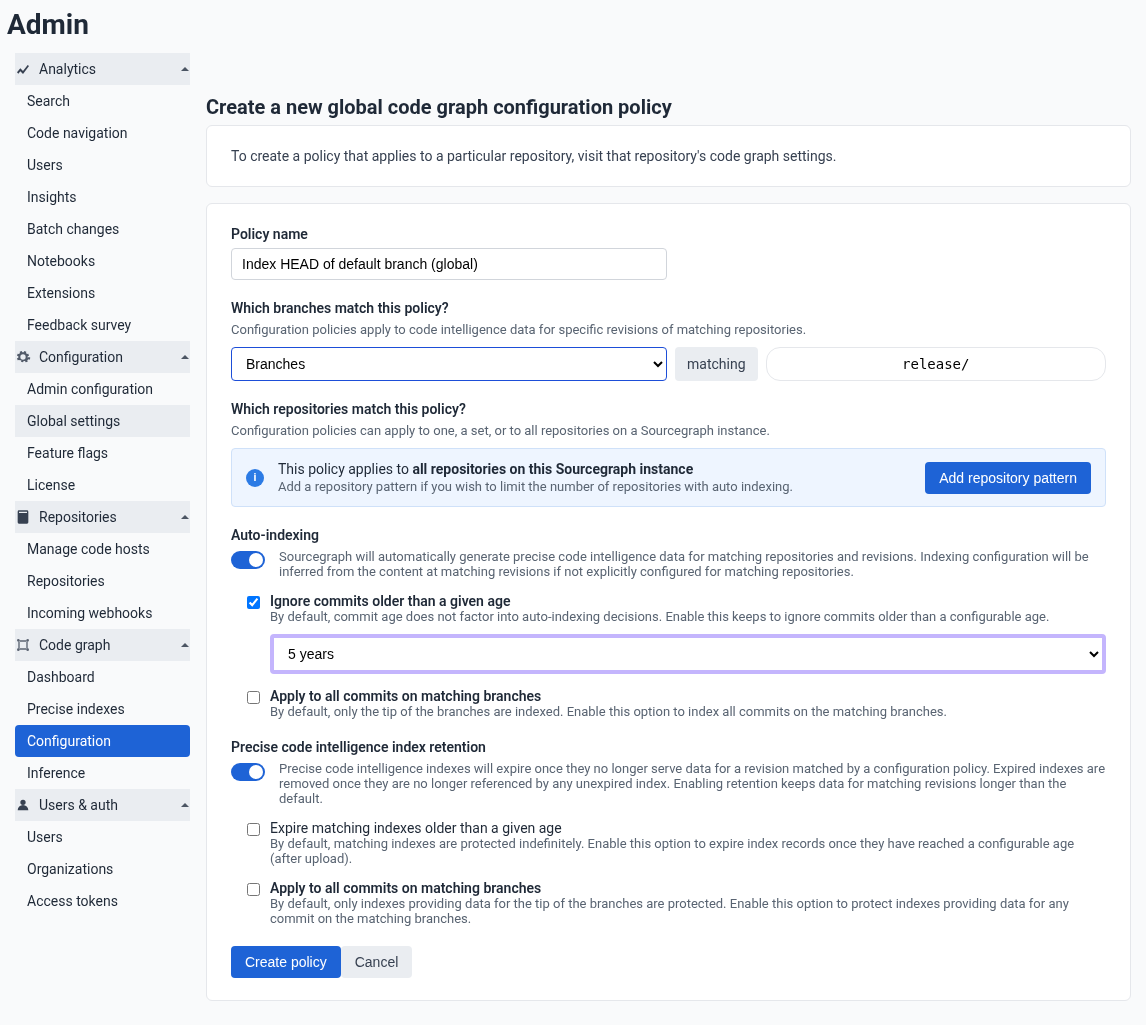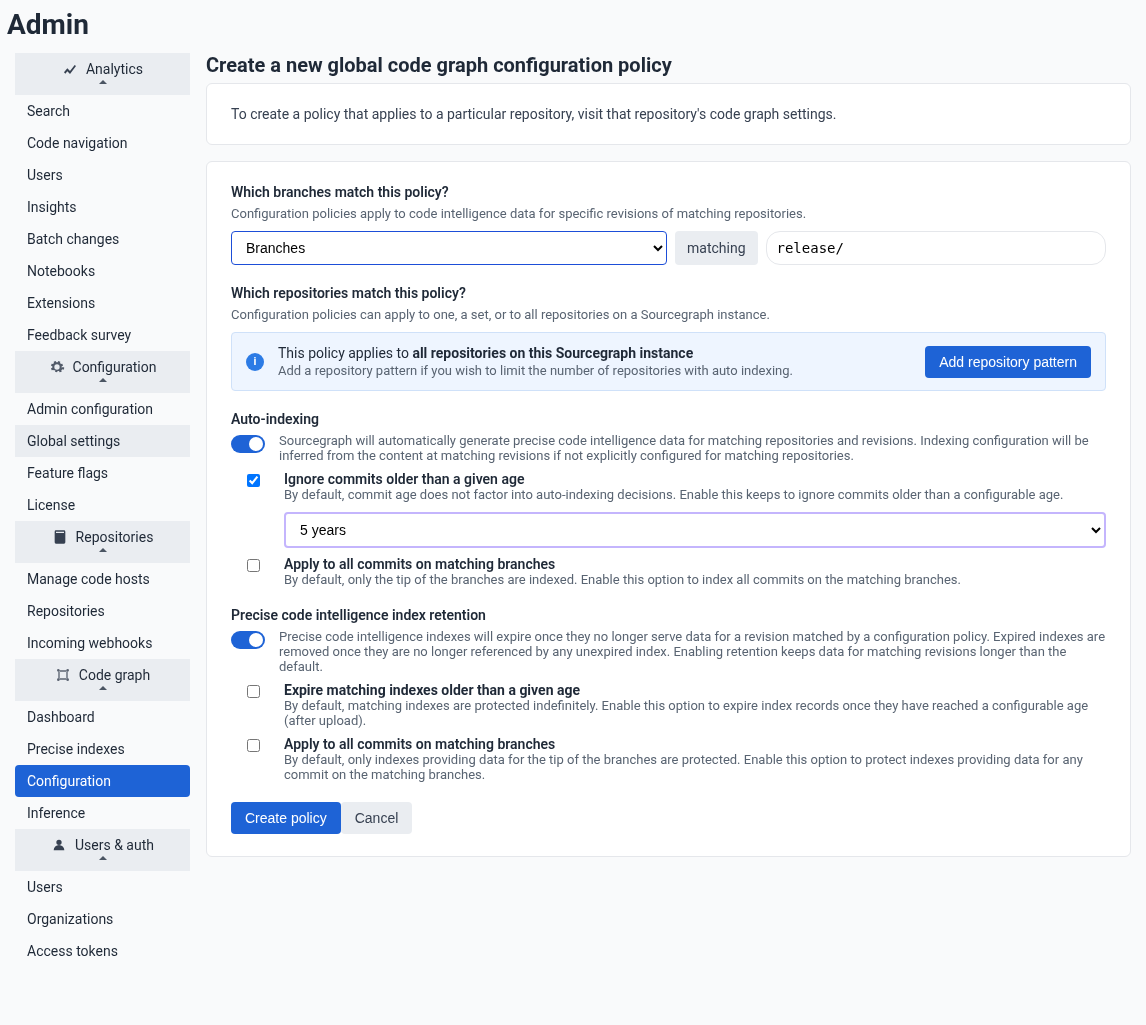--- a/index.html
+++ b/index.html
@@ -1,53 +1,53 @@
 <!DOCTYPE html>
 <html><head>
   <meta charset="utf-8">
   <style>
     * { box-sizing: border-box; margin: 0; padding: 0; }
     body { font-family: -apple-system, BlinkMacSystemFont, "Segoe UI", Roboto, sans-serif; background: #f9fafb; color: #1f2937; font-size: 14px; }
     .page-title { font-size: 28px; font-weight: 700; padding: 8px 7px 12px; }
     .layout { display: flex; gap: 16px; padding: 0 15px; }
     .sidebar { width: 175px; flex-shrink: 0; }
     .main { flex: 1; min-width: 0; }
-    .nav-header { display:flex; align-items:center; justify-content:space-between; padding:8px 0; background:#eaedf1; font-size:14px; cursor:pointer;flex-direction:column; }
+    .nav-header { display:flex; align-items:center; justify-content:space-between; padding:8px 0; background:#eaedf1; font-size:14px; cursor:pointer; }
     .nav-header .label-wrap { display:flex; align-items:center; gap:8px; }
     .nav-header svg.chev { width:10px; height:10px; fill:#4b5563; }
     .nav-header svg.ic { width:16px; height:16px; fill:#374151; }
     .nav-item { display:block; padding:8px 12px; font-size:14px; color:#1f2937; cursor:pointer; }
     .nav-item.active-sub { background:#eaedf1; }
     .nav-item.active { background:#1e63d6; color:#fff; border-radius:4px; }
-    h2.form-title { font-size:20px; font-weight:700; margin-bottom:6px; }
+    h2.form-title { font-size:20px; font-weight:700; margin-bottom:6px;margin-top:42px; }
     .form-sub { color:#576170; font-size:14px; margin-bottom:16px; }
     .card { background:#fff; border:1px solid #e5e7eb; border-radius:6px; padding:22px 24px; margin-bottom:16px; }
     .card.info { color:#374151; }
     .label { font-weight:600; font-size:14px; margin-bottom:6px; display:block; }
     .help { color:#596472; font-size:13px; }
     .input { width:100%; max-width:436px; padding:7px 10px; border:1px solid #d1d5db; border-radius:4px; font-size:14px; }
     .section { margin-bottom:20px; }
     .branch-row { display:flex; align-items:stretch; gap:8px; margin-top:10px; }
     .select-native { padding:7px 10px; border:1px solid #1d4ed8; border-radius:4px; font-size:14px; background:#fff; width:436px; }
     .matching-pill { background:#eaedf1; padding:8px 12px; border-radius:4px; display:flex; align-items:center; font-size:14px; color:#374151; }
-    .pattern-input { flex:1; padding:7px 10px; border:1px solid #e5e7eb; border-radius:14px; font-family: ui-monospace, Menlo, monospace; font-size:14px; background:#fff; }
+    .pattern-input { flex:1; padding:7px 10px; border:1px solid #e5e7eb; border-radius:14px; font-family: ui-monospace, Menlo, monospace; font-size:14px; background:#fff;text-align:center; }
     .alert { display:flex; align-items:center; gap:14px; background:#eef5ff; border:1px solid #cfe1f9; border-radius:4px; padding:12px 14px; margin-top:10px; }
     .alert .ic-circle { width:18px; height:18px; border-radius:50%; background:#2c7be5; color:#fff; display:flex; align-items:center; justify-content:center; font-size:11px; font-weight:700; flex-shrink:0; }
     .alert .text { flex:1; }
     .alert strong { font-weight:700; }
     .btn { padding:8px 14px; border-radius:4px; border:none; font-size:14px; cursor:pointer; }
     .btn-primary { background:#1e63d6; color:#fff; }
     .btn-secondary { background:#eaedf1; color:#374151; }
     .toggle-row { display:flex; gap:14px; align-items:flex-start; }
     .toggle { width:34px; height:18px; background:#1e63d6; border-radius:10px; position:relative; flex-shrink:0; margin-top:2px; cursor:pointer; }
     .toggle::after { content:""; width:14px; height:14px; background:#fff; border-radius:50%; position:absolute; top:2px; right:2px; }
-    .checkbox-row { display:flex; gap:24px; align-items:flex-start; margin-top:8px; margin-left:16px; }
+    .checkbox-row { display:flex; gap:10px; align-items:flex-start; margin-top:14px; margin-left:16px; }
     .checkbox-row input[type=checkbox] { margin-top:3px; }
     .checkbox-row .cb-content { flex:1; }
-    .outlined-select { width:100%; padding:7px 10px; border:2px solid #c4b5fd; border-radius:4px; font-size:14px; background:#fff; margin-top:10px; }
+    .outlined-select { width:100%; padding:7px 10px; border:4px solid #c4b5fd; border-radius:4px; font-size:14px; background:#fff; margin-top:10px; }
     .actions { display:flex; margin-top:8px; }
   </style>
 </head>
 <body>
 
 <h1 class="page-title">Admin</h1>
 
 <div class="layout">
   <nav class="sidebar" id="sidebar">
       <div class="nav-header">
@@ -131,20 +131,24 @@
 
   <main class="main">
     <h2 class="form-title">Create a new global code graph configuration policy</h2>
 
     <div class="card info">
       <span>To create a policy that applies to a particular repository, visit that repository's code graph settings.</span>
     </div>
 
     <div class="card">
 
+      <div class="section">
+        <label class="label">Policy name</label>
+        <input class="input" type="text" value="Index HEAD of default branch (global)" style="">
+      </div>
 
       <div class="section">
         <label class="label">Which branches match this policy?</label>
         <div class="help">Configuration policies apply to code intelligence data for specific revisions of matching repositories.</div>
         <div class="branch-row">
           <select class="select-native">
             <option>Branches</option>
           </select>
           <div class="matching-pill">matching</div>
           <input class="pattern-input" type="text" value="release/" style="">
@@ -196,21 +200,21 @@
       <div class="section">
         <label class="label">Precise code intelligence index retention</label>
         <div class="toggle-row">
           <div class="toggle"></div>
           <div class="help">Precise code intelligence indexes will expire once they no longer serve data for a revision matched by a configuration policy. Expired indexes are removed once they are no longer referenced by any unexpired index. Enabling retention keeps data for matching revisions longer than the default.</div>
         </div>
 
         <div class="checkbox-row">
           <input type="checkbox" style="">
           <div class="cb-content">
-            <div style="font-weight:700">Expire matching indexes older than a given age</div>
+            <div style="font-weight:400">Expire matching indexes older than a given age</div>
             <div class="help">By default, matching indexes are protected indefinitely. Enable this option to expire index records once they have reached a configurable age (after upload).</div>
           </div>
         </div>
 
         <div class="checkbox-row">
           <input type="checkbox" style="">
           <div class="cb-content">
             <div style="font-weight:600">Apply to all commits on matching branches</div>
             <div class="help">By default, only indexes providing data for the tip of the branches are protected. Enable this option to protect indexes providing data for any commit on the matching branches.</div>
           </div>

